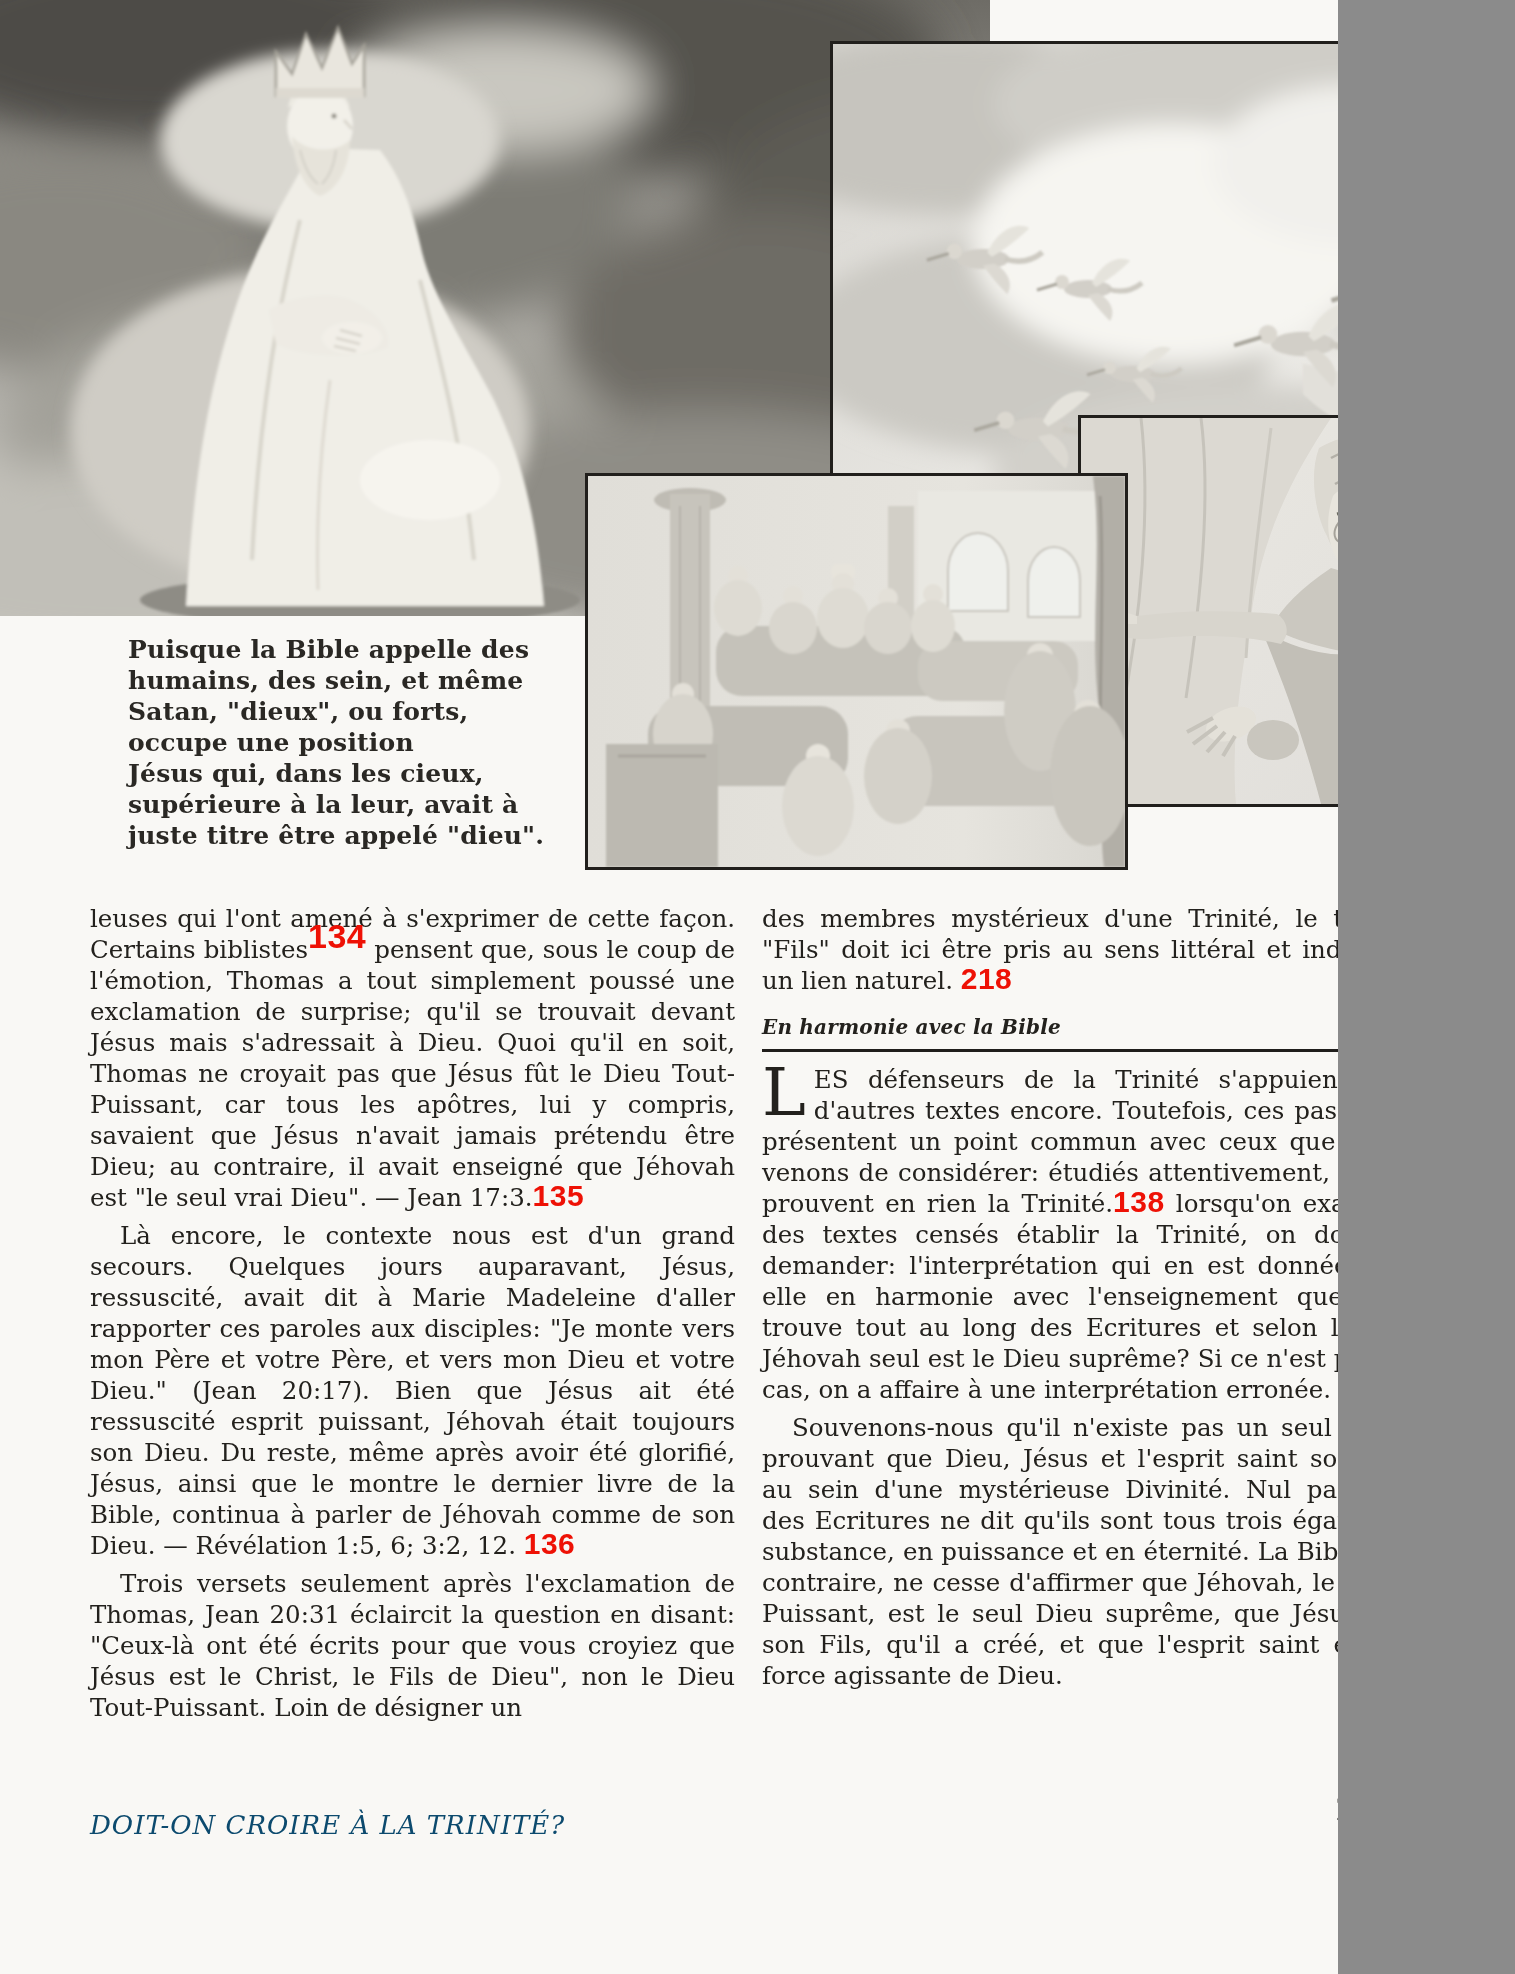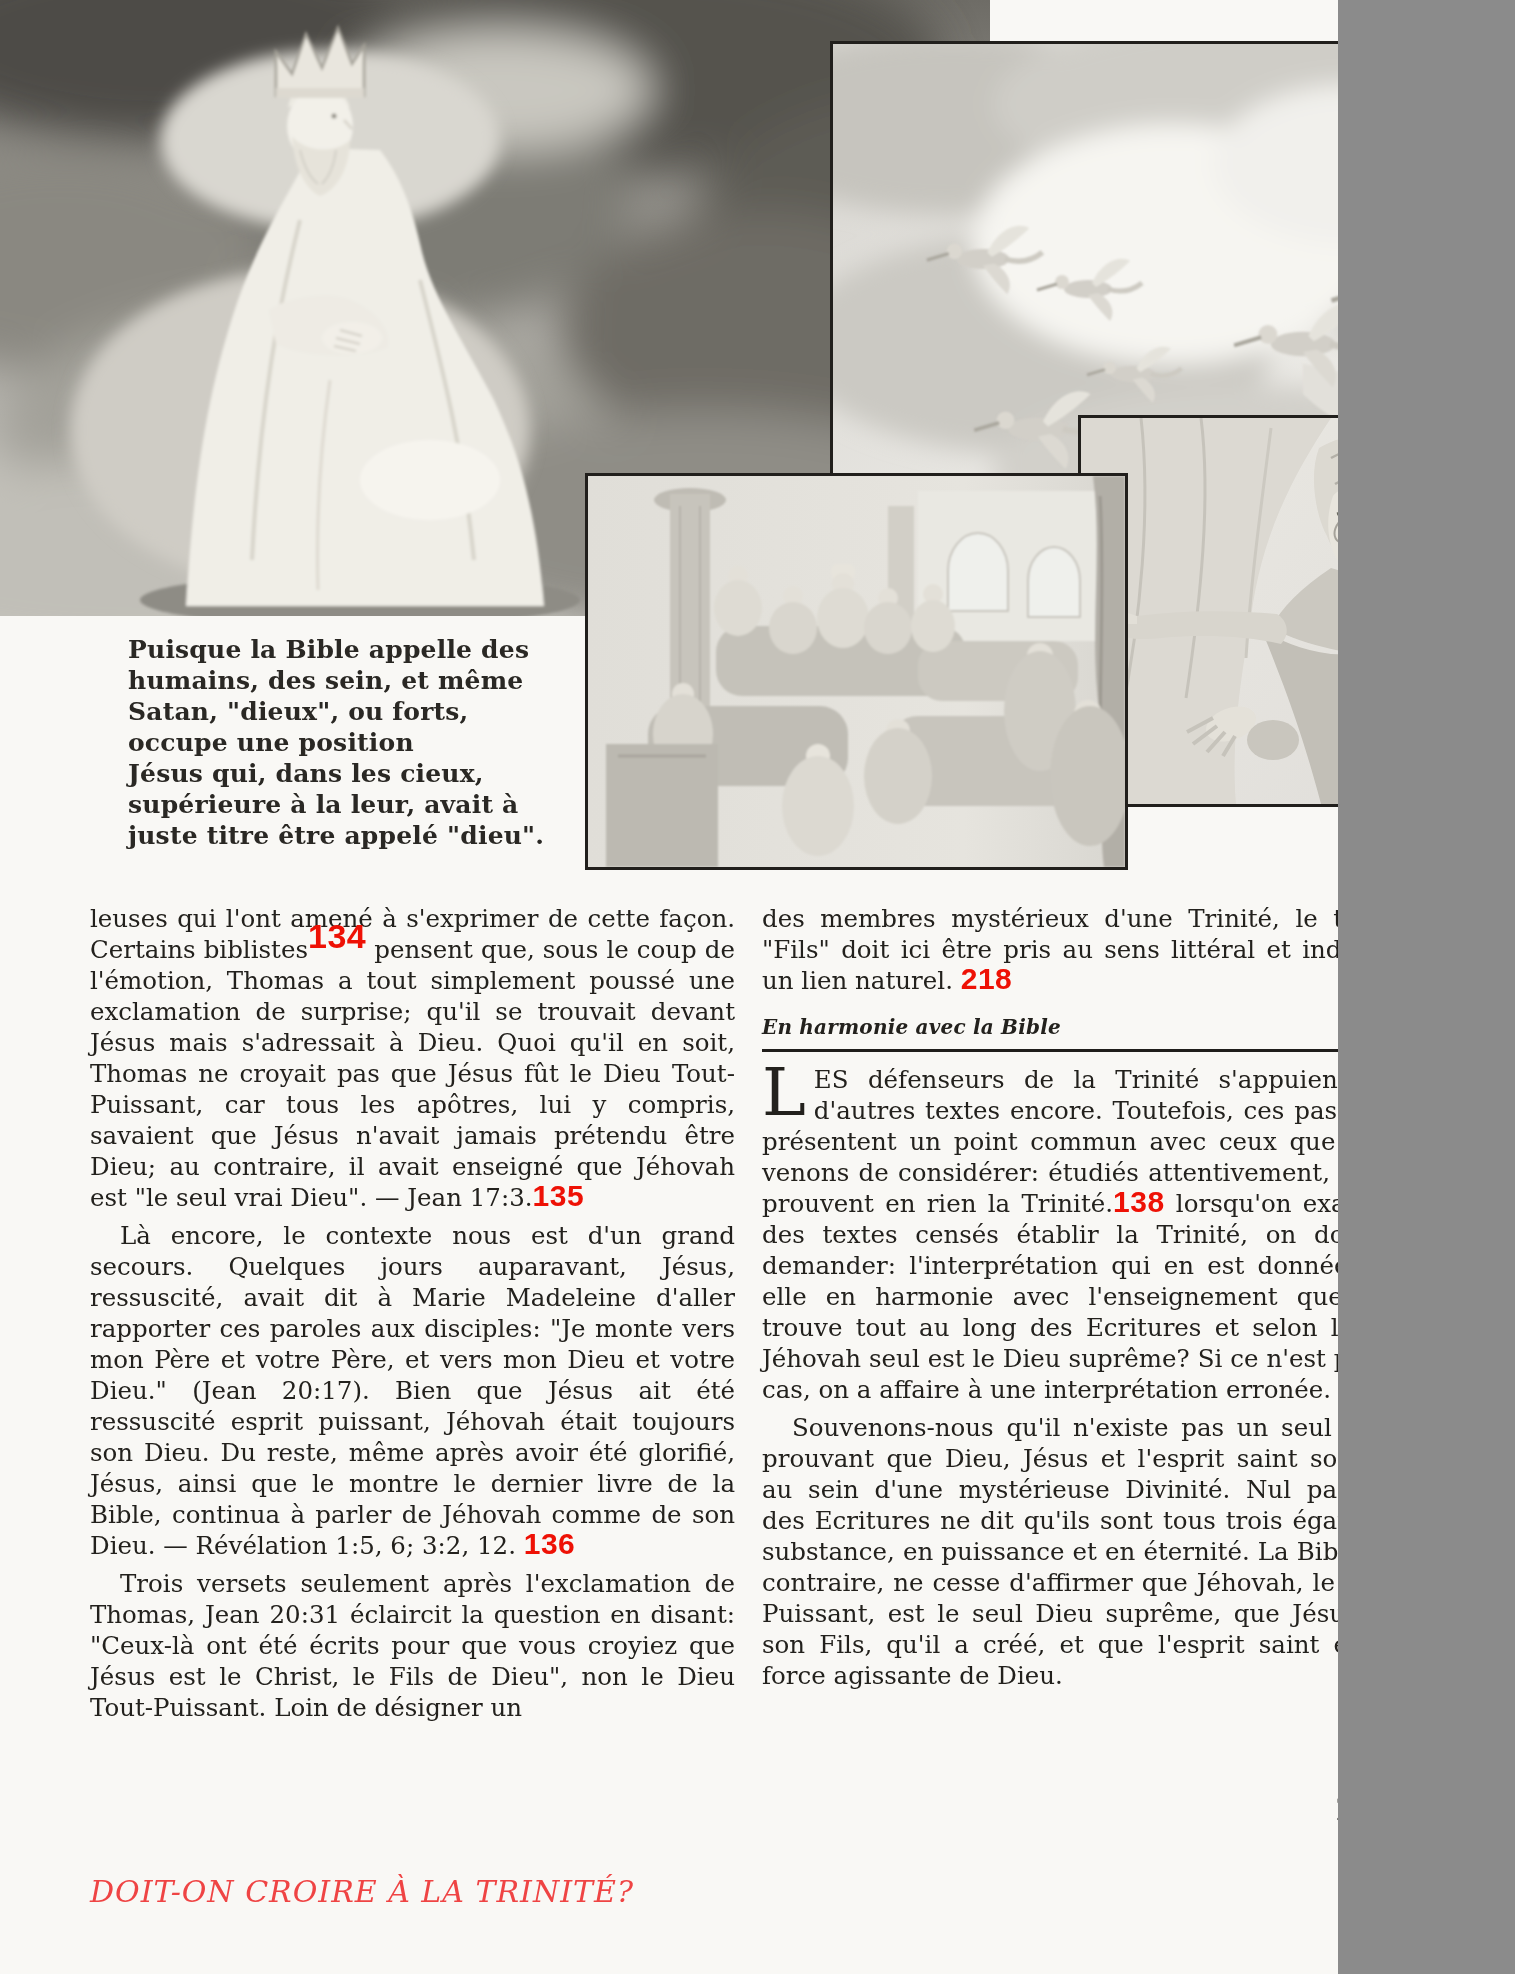--- a/index.html
+++ b/index.html
@@ -45,22 +45,22 @@
     margin:16px 0 6px 0; letter-spacing:.2px; text-align:left;
   }
   .heading-rule{border:0; border-top:3px solid #201e1b; margin:0 0 12px 0;}
 
   .dropcap{
     float:left; font-size:66px; line-height:52px;
     padding:3px 8px 0 0; color:#23211d;
   }
 
   .footer-title{
-    position:absolute; left:90px; top:1874px; z-index:5;
-    font-style:italic; font-size:30px; letter-spacing:1px; color:#ef4444;
+    position:absolute; left:90px; top:1810px; z-index:5;
+    font-style:italic; font-size:26px; letter-spacing:1px; color:#0c4a6e;
   }
   .page-number{
     position:absolute; left:1276px; top:1790px; width:100px; z-index:5;
     text-align:right; font-size:32px; color:#2a2824;
   }
 </style>
 </head>
 <body>
 
 <div class="page">

